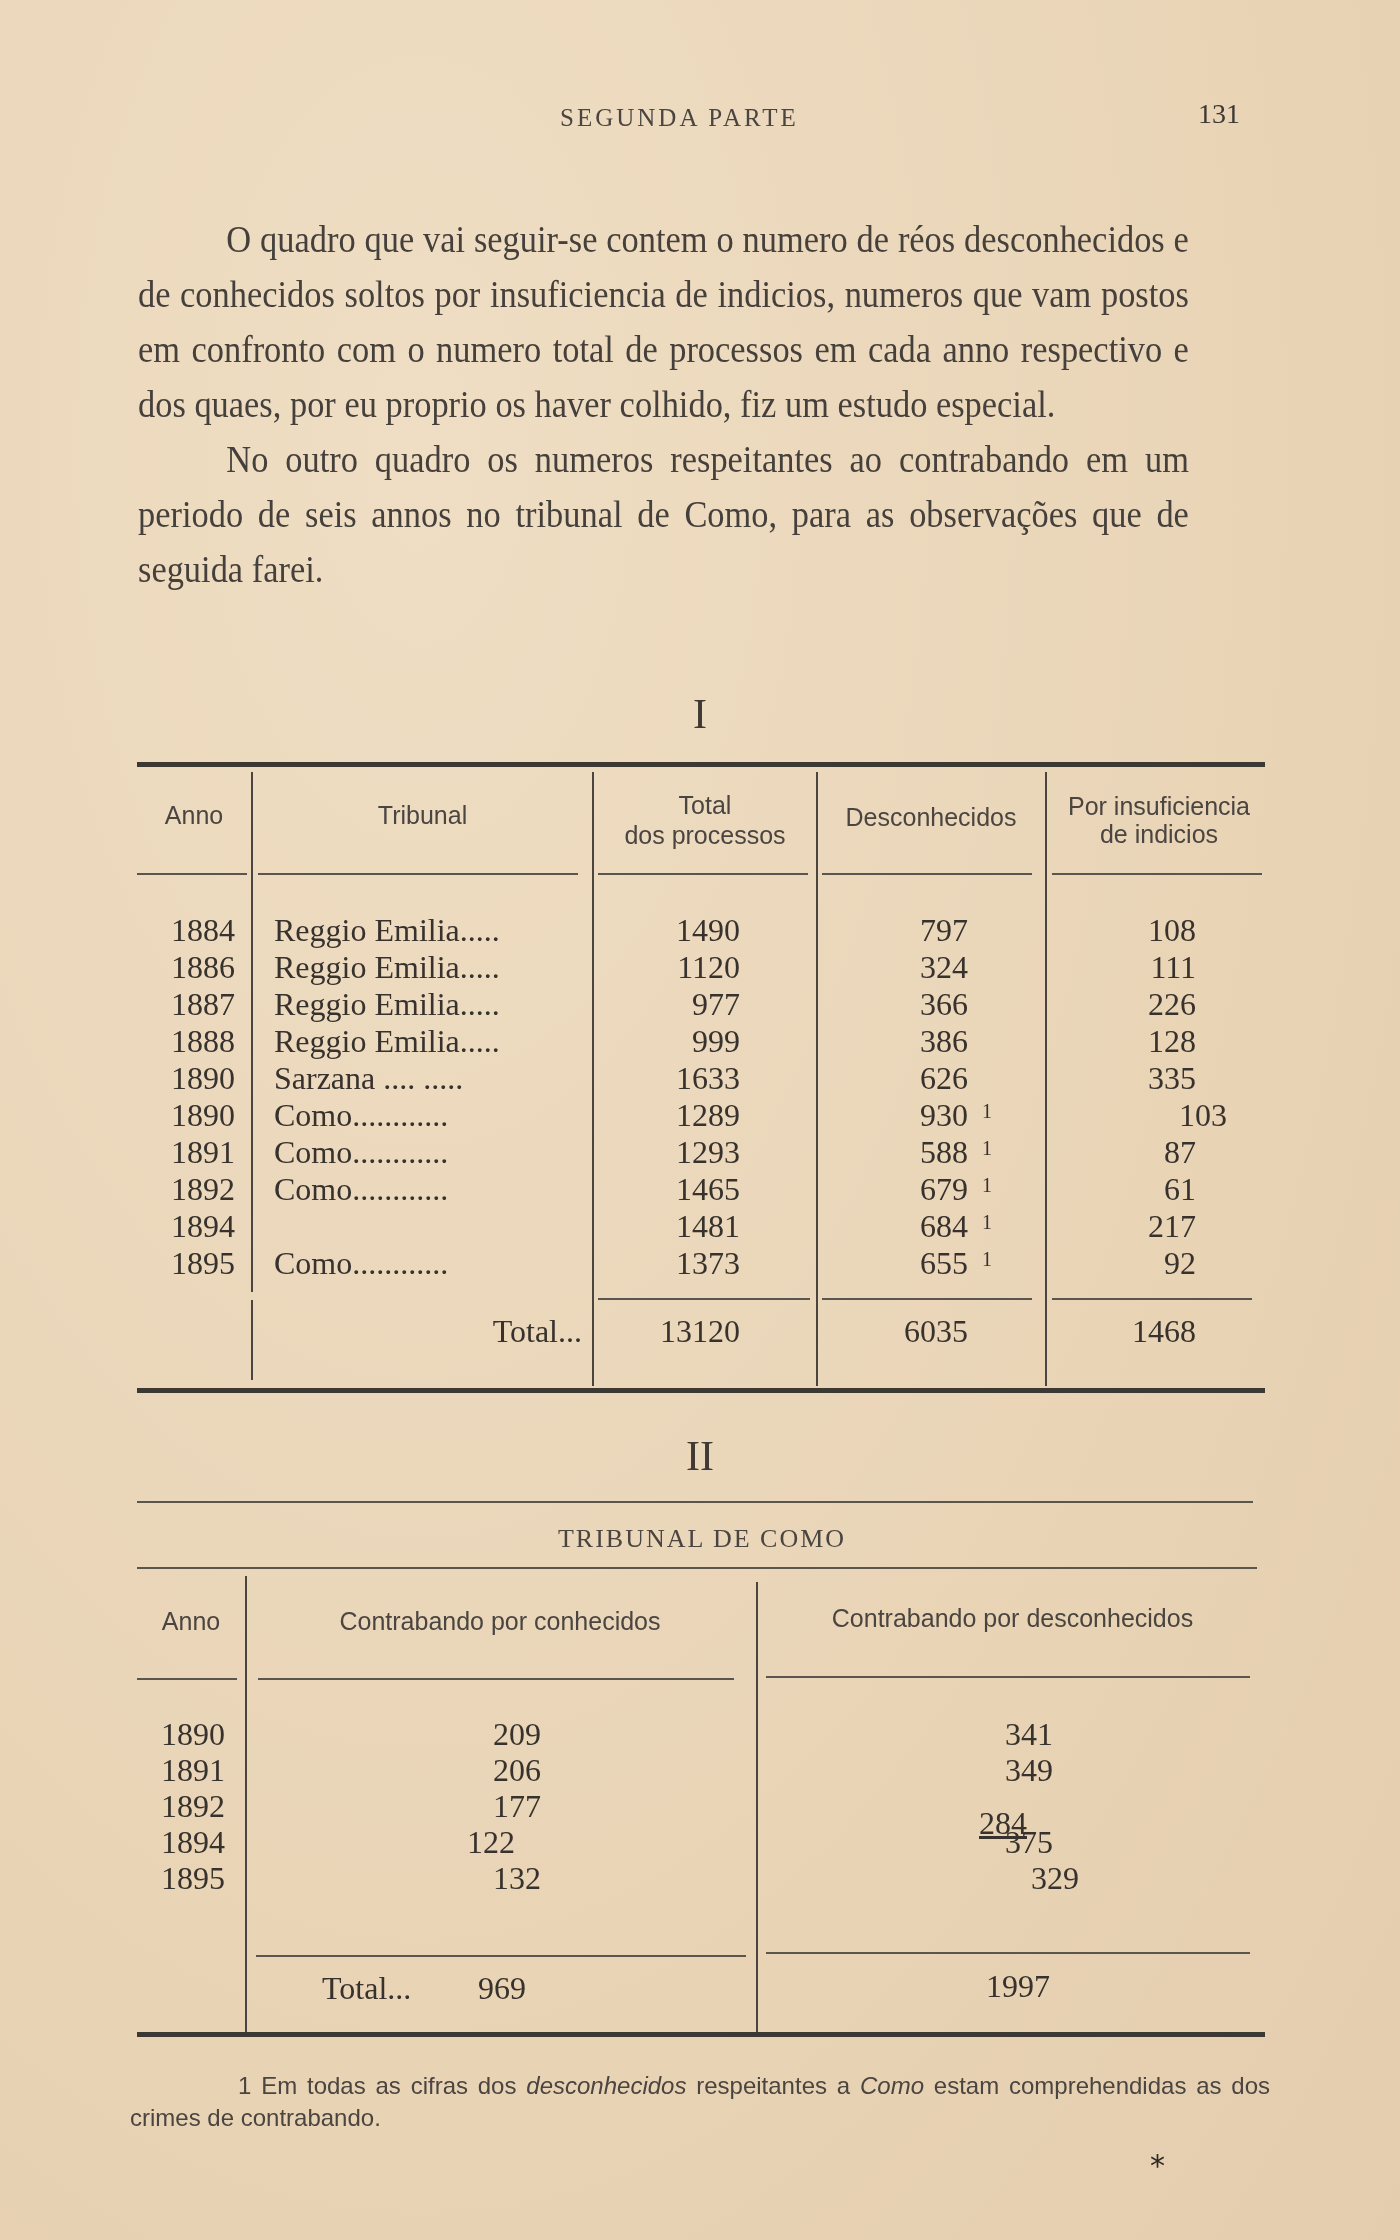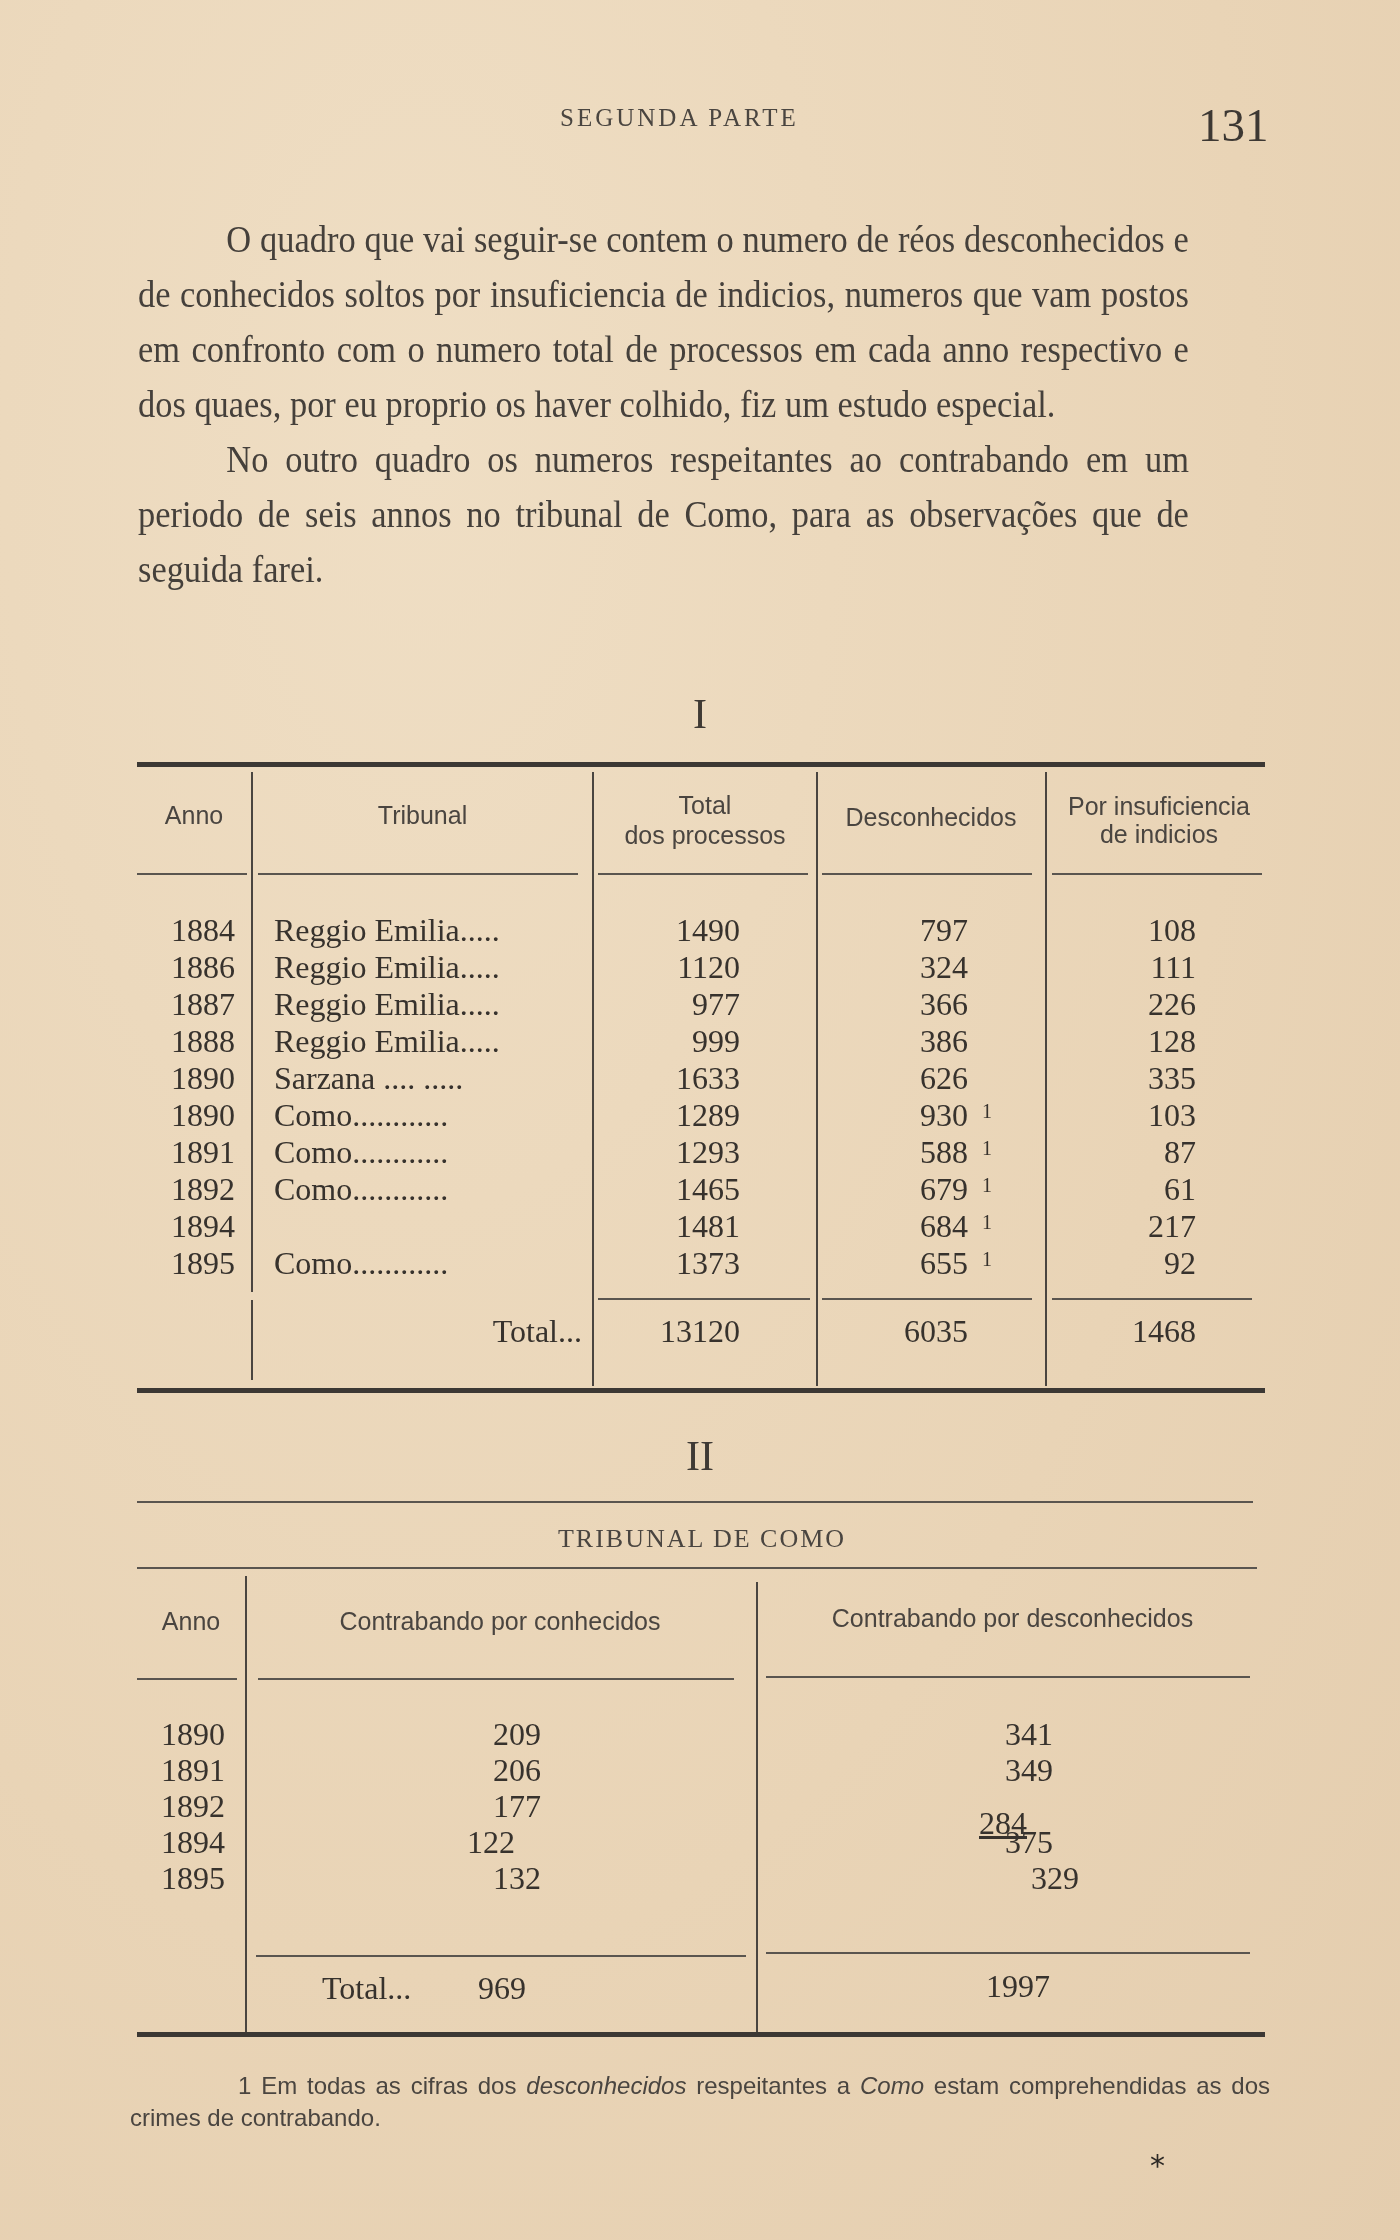--- a/index.html
+++ b/index.html
@@ -15,21 +15,21 @@
   .abs { position: absolute; }
   .running-head {
     left: 0; top: 100px; width: 1400px; height: 40px;
   }
   .running-title {
     position: absolute; left: 560px; top: 4px;
     font-size: 25px; letter-spacing: 3px; color: #4a4540;
   }
   .page-number {
     position: absolute; left: 1198px; top: -2px;
-    font-size: 47px; color: #3d3833;
+    font-size: 28px; color: #3d3833;
   }
   .para {
     left: 138px; width: 1130px;
     font-size: 37px; line-height: 55px;
     text-align: justify; color: #45403b;
     font-family: "Liberation Serif", serif;
     transform: scaleX(0.93); transform-origin: left top;
   }
   .para p { margin: 0; text-indent: 95px; }
   .para p.first { text-indent: 95px; }
@@ -137,21 +137,21 @@
       <span class="cell num" style="position: absolute; top: 0px; left: 459px; width: 144px;">1633</span>
       <span class="cell num" style="position: absolute; top: 0px; left: 683px; width: 148px;">626</span>
       <span class="cell num" style="position: absolute; top: 0px; left: 911px; width: 148px;">335</span>
     </div>
     <div style="position: relative; height: 37px;">
       <span class="cell num" style="position: absolute; top: 0px; left: 0px; width: 98px;">1890</span>
       <span class="cell " style="position: absolute; top: 0px; left: 137px; width: 445px; white-space: pre;">Como............</span>
       <span class="cell num" style="position: absolute; top: 0px; left: 459px; width: 144px;">1289</span>
       <span class="cell num" style="position: absolute; top: 0px; left: 683px; width: 148px;">930</span>
       <span class="cell sup" style="position: absolute; top: -4px; left: 835px; font-size: 20px;">1</span>
-      <span class="cell num" style="position: absolute; top: 0px; left: 911px; width: 148px;">103</span>
+      <span class="cell num" style="position: absolute; top: 0px; left: 911px; width: 148px; padding-left: 31px;">103</span>
     </div>
     <div style="position: relative; height: 37px;">
       <span class="cell num" style="position: absolute; top: 0px; left: 0px; width: 98px;">1891</span>
       <span class="cell " style="position: absolute; top: 0px; left: 137px; width: 445px; white-space: pre;">Como............</span>
       <span class="cell num" style="position: absolute; top: 0px; left: 459px; width: 144px;">1293</span>
       <span class="cell num" style="position: absolute; top: 0px; left: 683px; width: 148px;">588</span>
       <span class="cell sup" style="position: absolute; top: -4px; left: 835px; font-size: 20px;">1</span>
       <span class="cell num" style="position: absolute; top: 0px; left: 911px; width: 148px;">87</span>
     </div>
     <div style="position: relative; height: 37px;">

